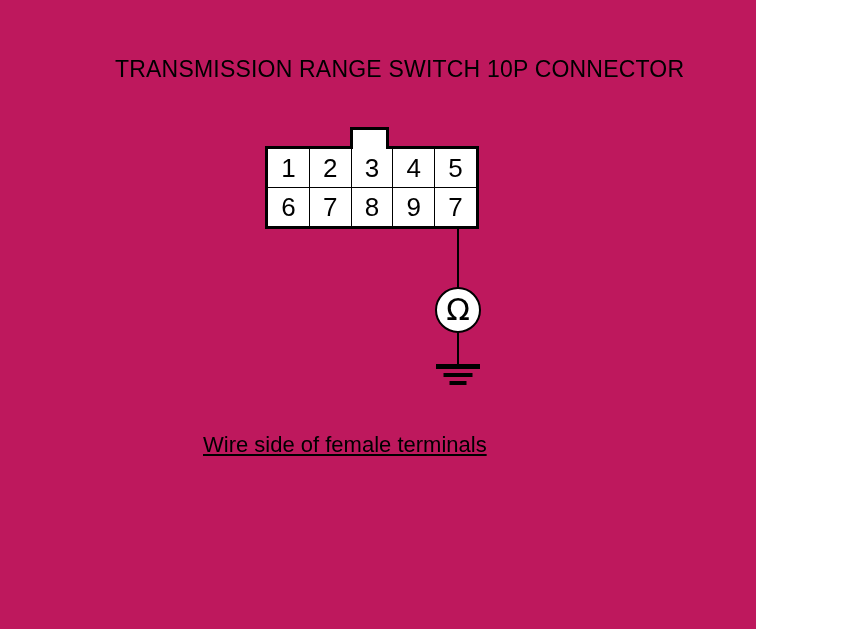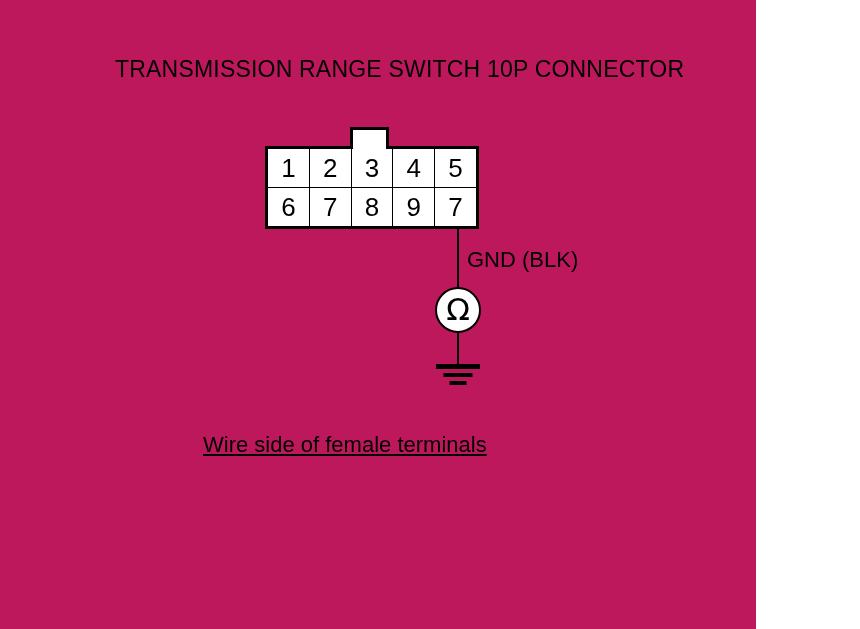--- a/index.html
+++ b/index.html
@@ -196,21 +196,20 @@
         <div class="pin-cell">8</div>
         <div class="pin-cell">9</div>
         <div class="pin-cell">7</div>
       </div>
 
     </div>
   </div>
 
   <div class="wire-v wire-top"></div>
 
-  <div class="gnd-label">GND (BLK)</div>
 
   <div class="meter">
     <span class="meter-glyph">Ω</span>
   </div>
 
   <div class="wire-v wire-bottom"></div>
 
   <div class="ground">
     <div class="ground-bar b1"></div>
     <div class="ground-bar b2"></div>

